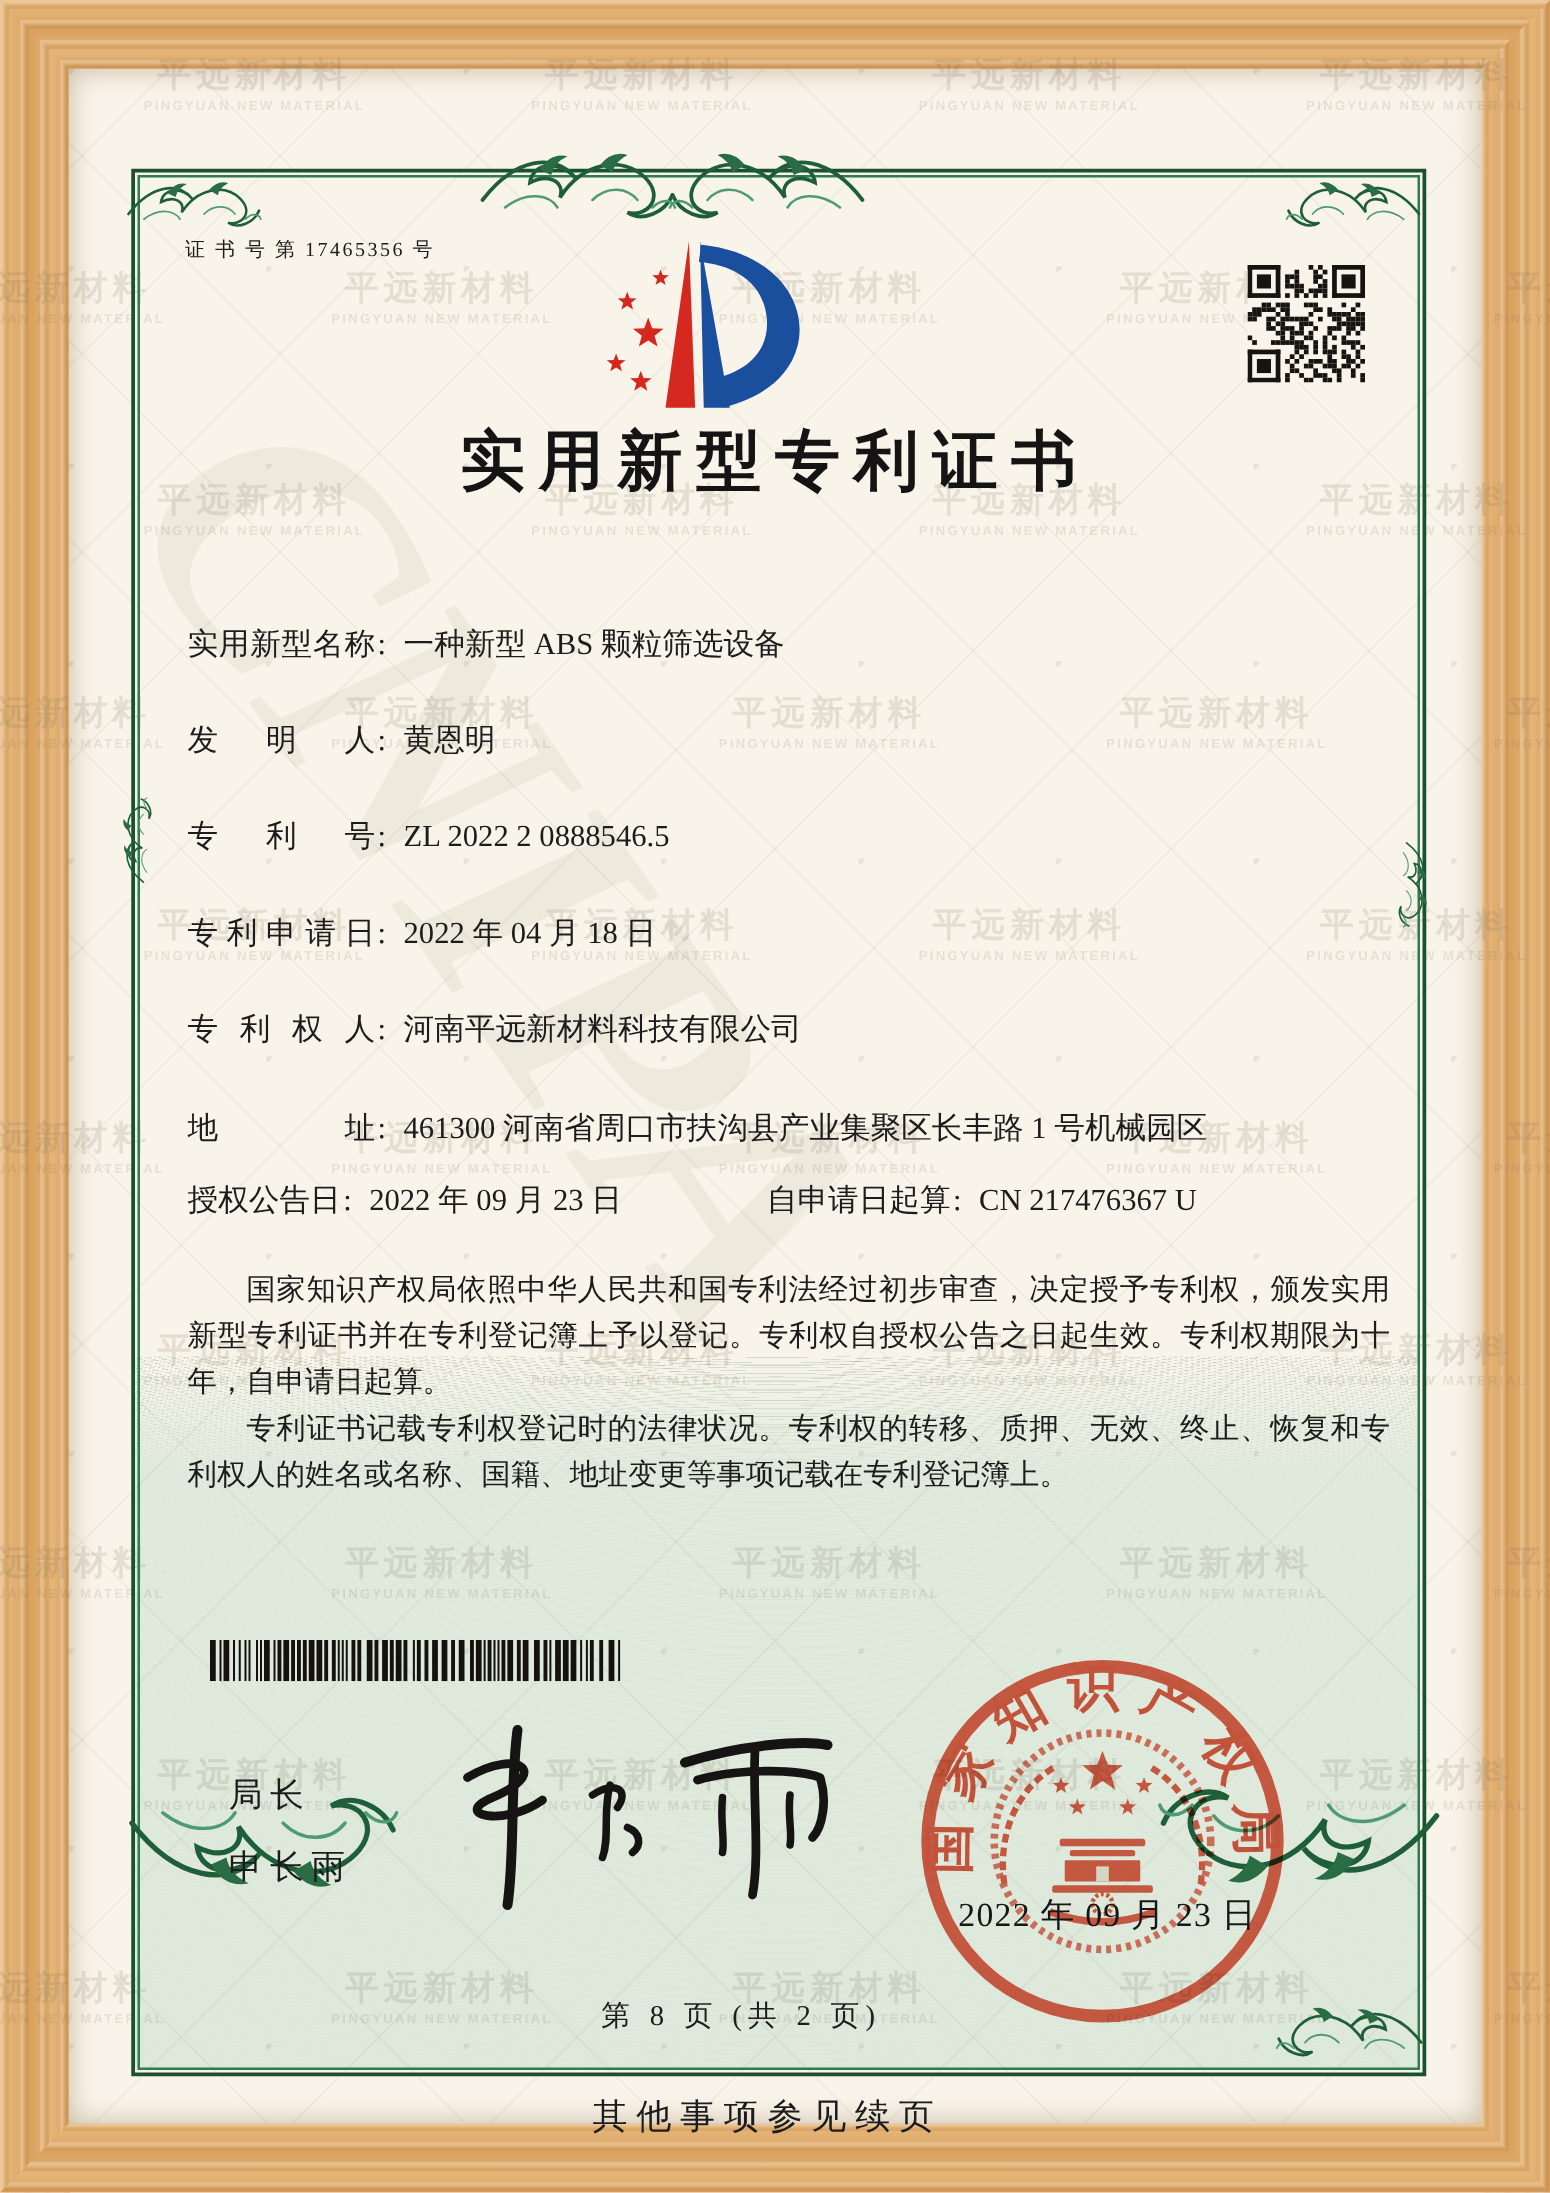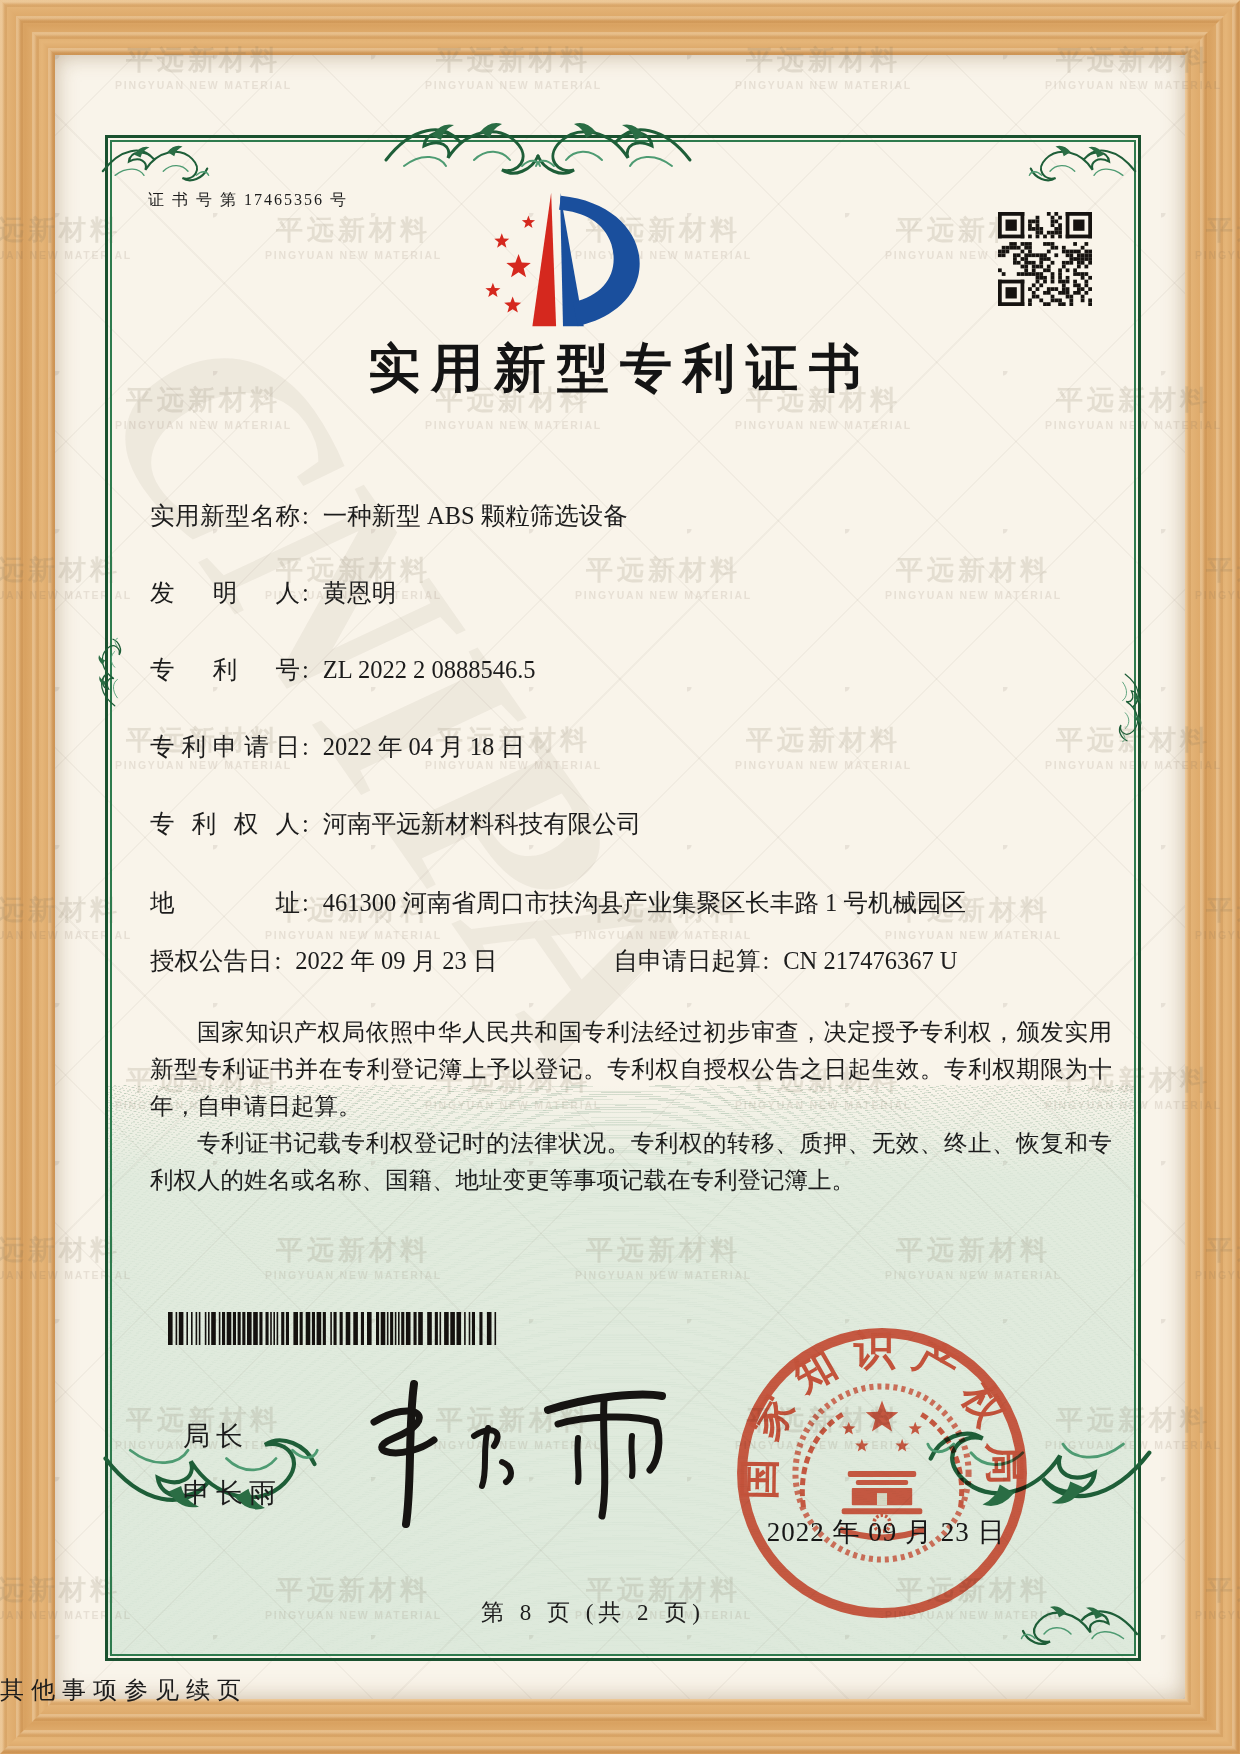--- a/index.html
+++ b/index.html
@@ -66,22 +66,22 @@
   .paras p{margin:0;text-indent:2em;}
   .barcode{position:absolute;left:168px;top:1312px;}
   .signer-title{position:absolute;left:183px;top:1418px;font-size:27px;letter-spacing:6px;}
   .signer-name{position:absolute;left:183px;top:1475px;font-size:27px;letter-spacing:6px;}
   .signature{position:absolute;left:352px;top:1366px;}
   .seal{position:absolute;left:731px;top:1322px;z-index:7;mix-blend-mode:multiply;opacity:.94;}
   .seal-date{position:absolute;left:718px;top:1514px;width:336px;text-align:center;z-index:8;
              font-size:27px;letter-spacing:1px;color:#161616;}
   .page-ind{position:absolute;left:0;right:54px;top:1597px;text-align:center;
             font-size:23px;letter-spacing:5px;z-index:6;}
-  .cont-note{position:absolute;left:0;right:12px;top:1674px;text-align:left;
-             font-size:24px;letter-spacing:7px;z-index:6;}
+  .cont-note{position:absolute;left:0;right:12px;top:1674px;text-align:center;
+             font-size:28px;letter-spacing:7px;z-index:6;}
 </style>
 </head>
 <body>
 
 <div class="wood">
   <span class="wl"></span>
     <span class="wr"></span>
     <span class="wt"></span>
     <span class="wb"></span>
 </div>

